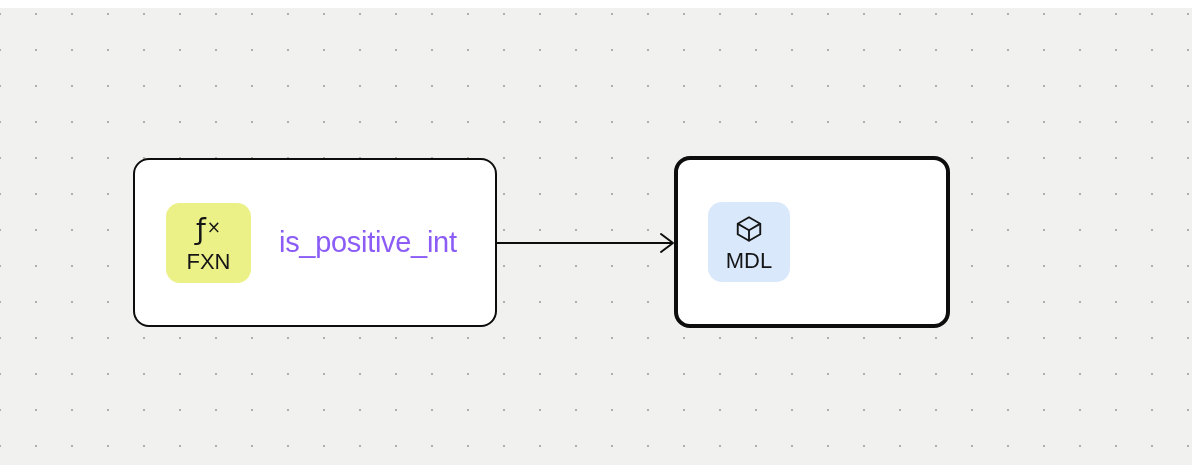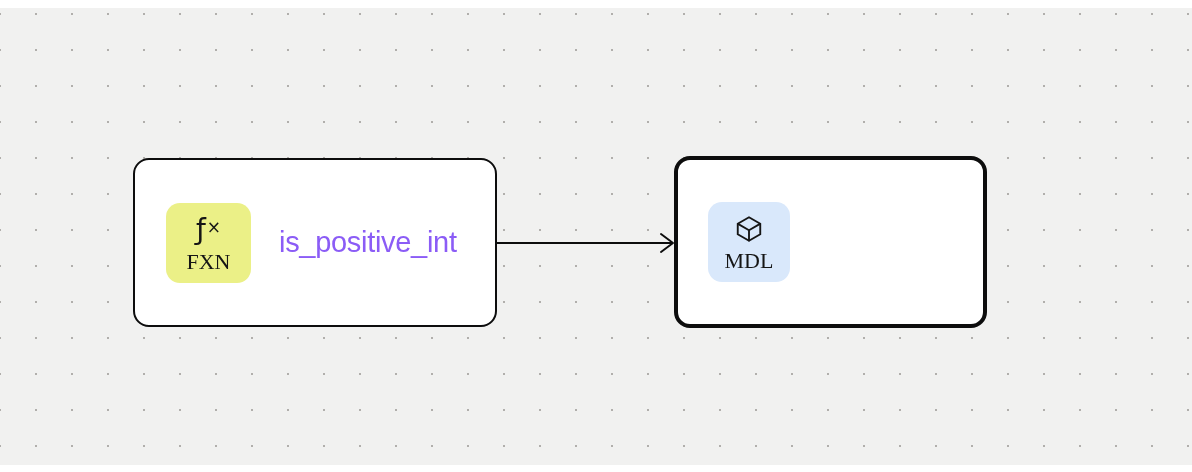--- a/index.html
+++ b/index.html
@@ -41,21 +41,21 @@
   }
   .node-1 {
     left: 133px;
     top: 158px;
     width: 364px;
     height: 169px;
   }
   .node-2 {
     left: 674px;
     top: 156px;
-    width: 313px;
+    width: 276px;
     height: 172px;
     align-items: center;
   }
   .badge {
     box-sizing: border-box;
     width: 85px;
     height: 80px;
     border-radius: 14px;
     margin-left: 31px;
     flex: 0 0 auto;
@@ -84,21 +84,21 @@
     line-height: 1;
     margin-left: 1px;
     transform: translateY(-2px);
   }
   .cube-icon-svg {
     width: 30px;
     height: 30px;
     display: block;
   }
   .badge-tag {
-    font-family: Liberation Serif, serif;
+    font-family: Liberation Sans, sans-serif;
     font-size: 22px;
     line-height: 1.25;
     color: #151515;
     letter-spacing: 0px;
   }
   .node-label {
     font-size: 29px;
     color: #8b5cf6;
     margin-left: 28px;
     letter-spacing: -0.3px;

